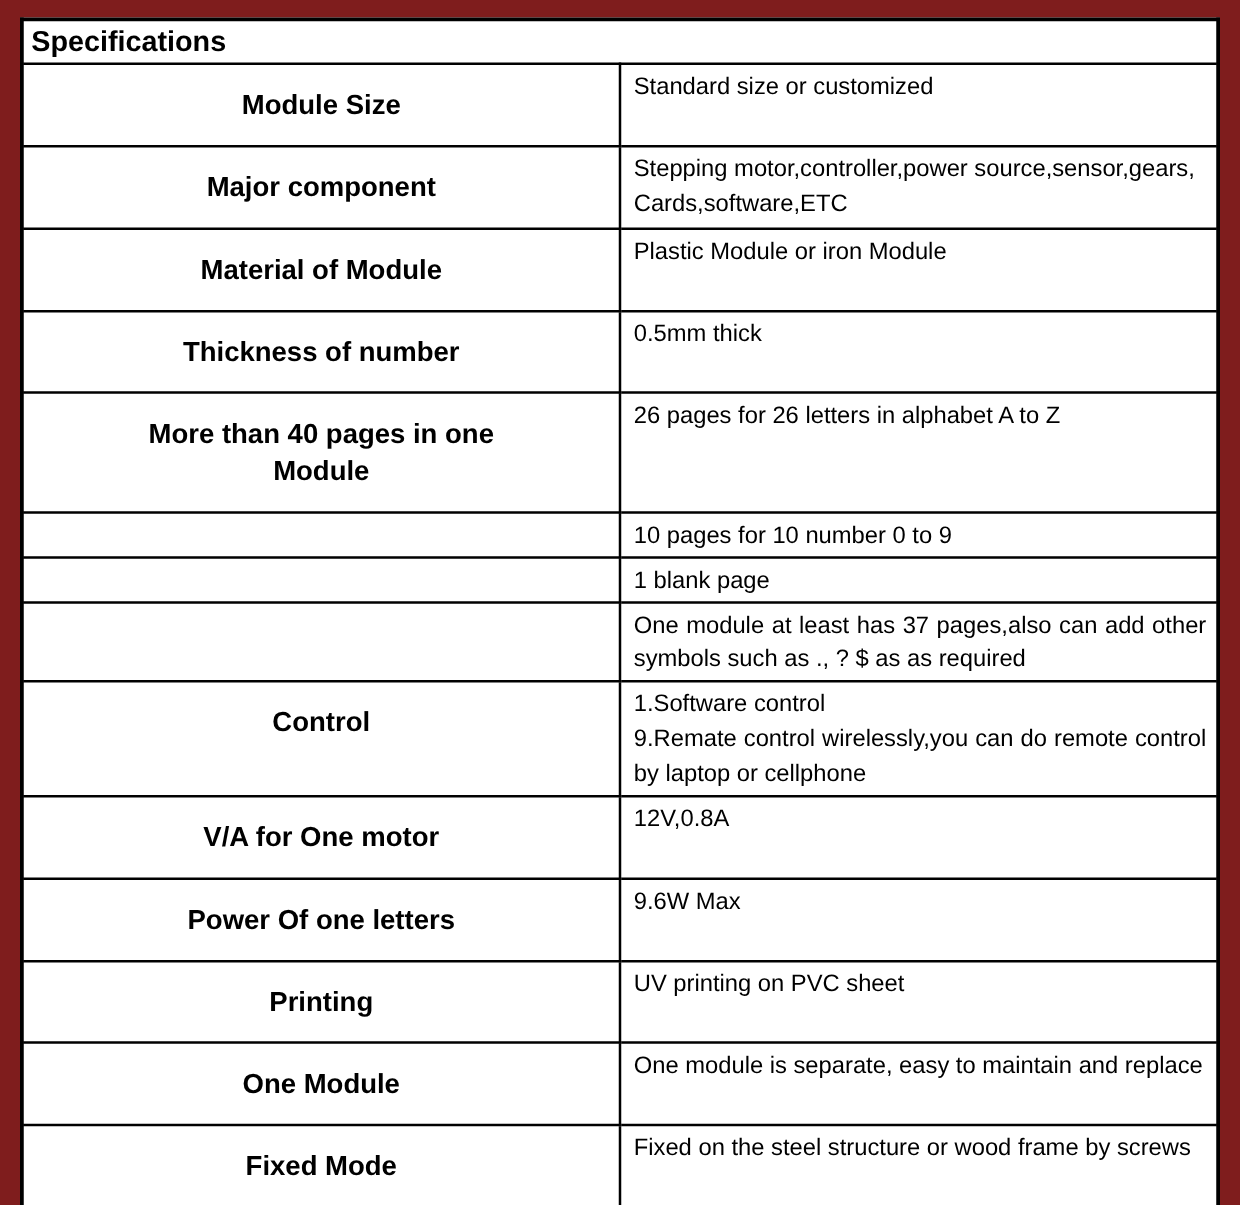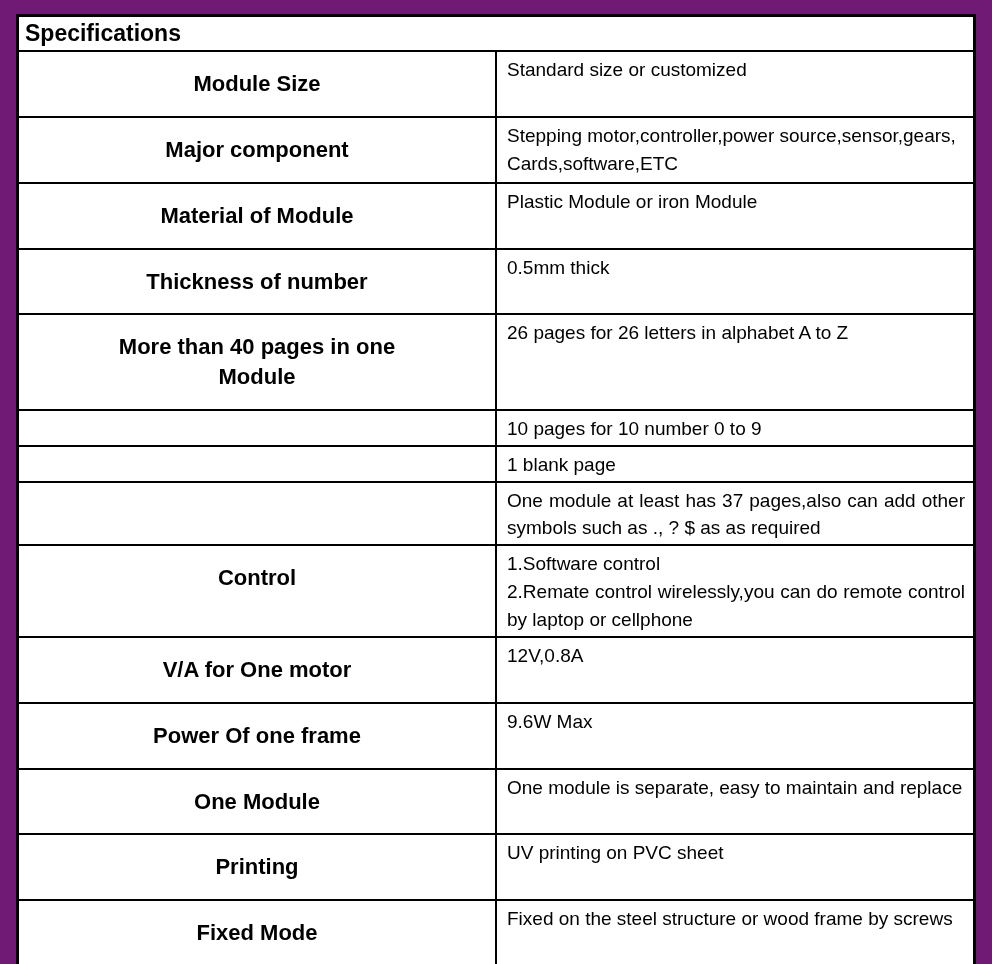--- a/index.html
+++ b/index.html
@@ -7,21 +7,21 @@
     padding: 0;
     background: #ffffff;
     color: #000000;
     font-family: "Liberation Sans", sans-serif;
   }
   .page {
     width: 992px;
     height: 964px;
     box-sizing: border-box;
     padding: 14px 16px;
-    background: #701a75;
+    background: #7f1d1d;
   }
   table.spec {
     border-collapse: collapse;
     width: 960px;
     table-layout: fixed;
     background: #ffffff;
   }
   table.spec td {
     border: 2px solid #000000;
     vertical-align: top;
@@ -97,37 +97,37 @@
         <td class="label"></td>
         <td class="value">1 blank page</td>
       </tr>
       <tr>
         <td class="label"></td>
         <td class="value">One module at least has 37 pages,also can add other symbols such as ., ? $ as as required</td>
       </tr>
       <tr>
         <td class="label">Control</td>
         <td class="value">1.Software control
-2.Remate control wirelessly,you can do remote control by laptop or cellphone</td>
+9.Remate control wirelessly,you can do remote control by laptop or cellphone</td>
       </tr>
       <tr>
         <td class="label">V/A for One motor</td>
         <td class="value">12V,0.8A</td>
       </tr>
       <tr>
-        <td class="label">Power Of one frame</td>
+        <td class="label">Power Of one letters</td>
         <td class="value">9.6W Max</td>
+      </tr>
+      <tr>
+        <td class="label">Printing</td>
+        <td class="value">UV printing on PVC sheet</td>
       </tr>
       <tr>
         <td class="label">One Module</td>
         <td class="value">One module is separate, easy to maintain and replace</td>
-      </tr>
-      <tr>
-        <td class="label">Printing</td>
-        <td class="value">UV printing on PVC sheet</td>
       </tr>
       <tr>
         <td class="label">Fixed Mode</td>
         <td class="value">Fixed on the steel structure or wood frame by screws</td>
       </tr>
     </tbody>
   </table>
 </div>
 
 </body></html>

